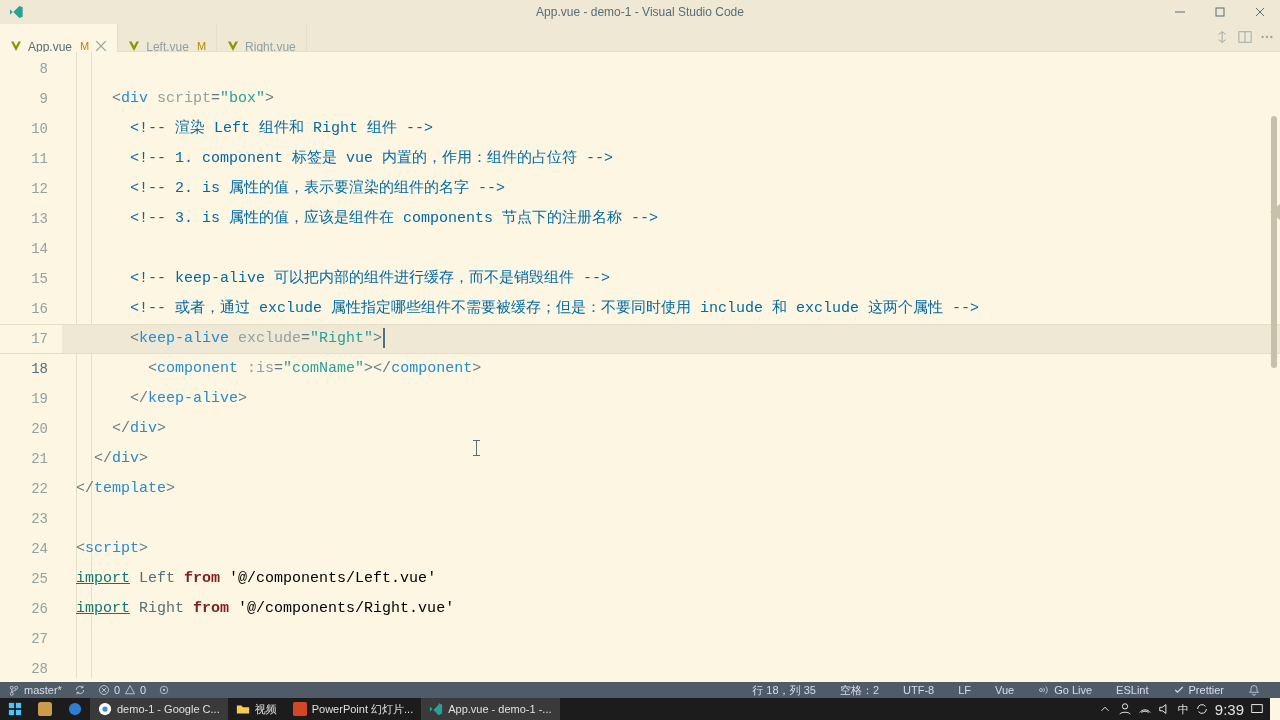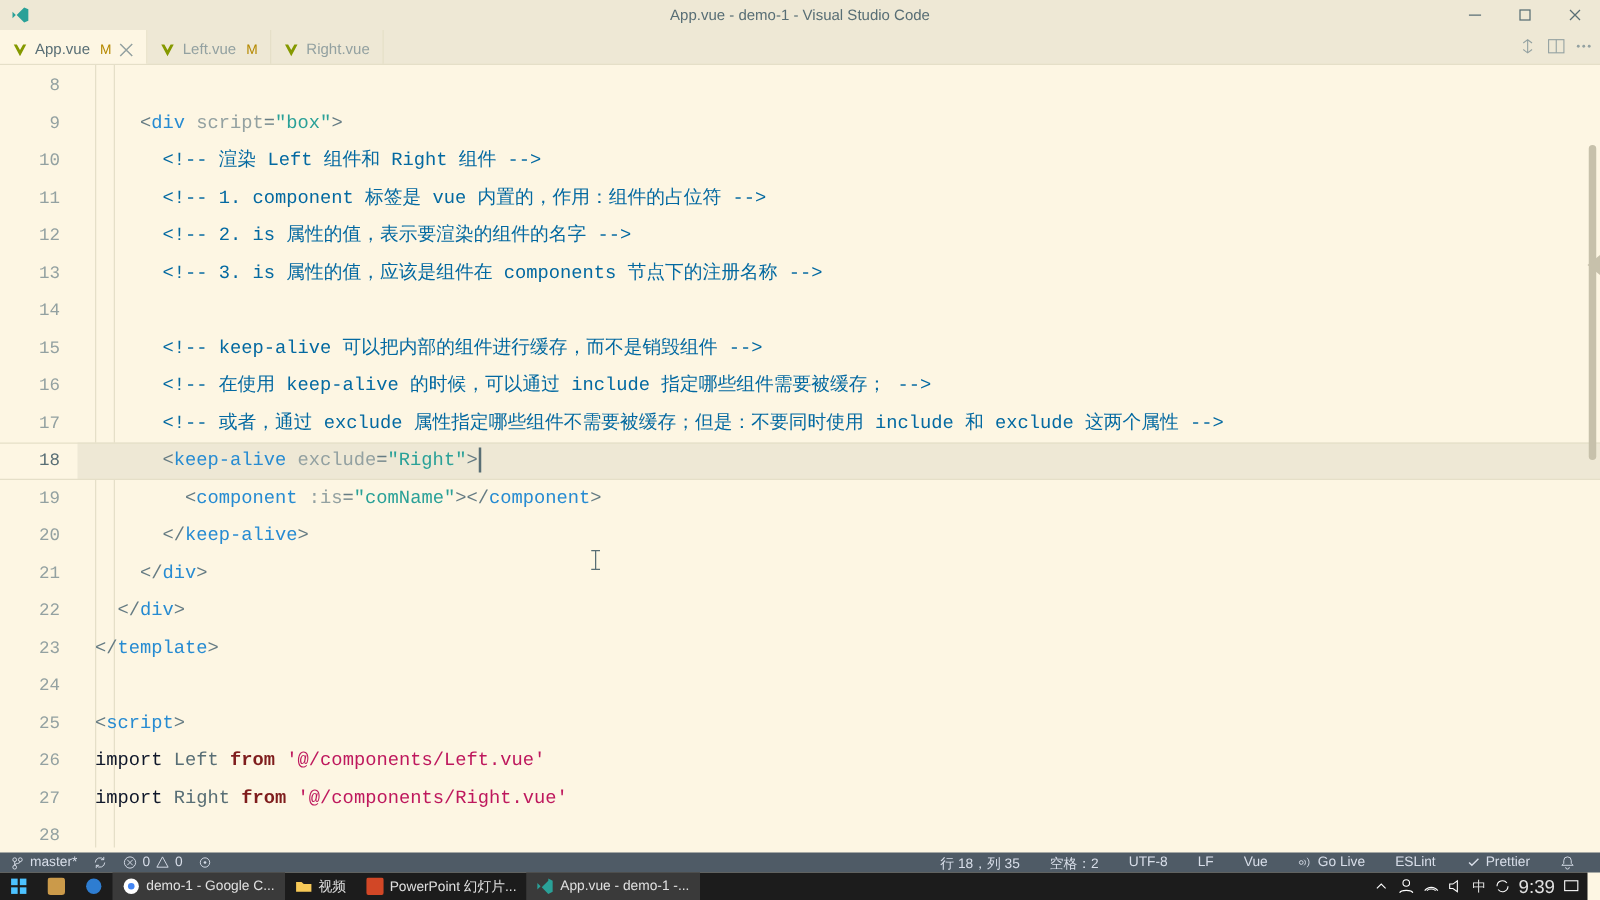--- a/index.html
+++ b/index.html
@@ -44,22 +44,22 @@
 .tab-bar {
   height: 28px;
   background: #eee8d5;
   display: flex;
   align-items: stretch;
   border-bottom: 1px solid #e5dfc8;
   position: relative;
 }
 .tab {
   display: flex;
-  align-items: flex-end;
-  padding: 5px 10px;
+  align-items: flex-start;
+  padding: 16px 10px;
   font-size: 12px;
   color: #93a1a1;
   cursor: pointer;
   gap: 6px;
   border-right: 1px solid #e5dfc8;
 }
 .tab.active {
   background: #fdf6e3;
   color: #586e75;
 }
@@ -130,24 +130,24 @@
   top: 0; bottom: 0;
   width: 1px;
   background: #e5dfc8;
 }
 
 .c-tag    { color: #268bd2; }
 .c-punct  { color: #657b83; }
 .c-attr   { color: #93a1a1; }
 .c-string { color: #2aa198; }
 .c-comment2{ color: #0369a1; }
-.c-import { color: #0f172a; }
+.c-import { color: #0f766e; text-decoration: underline; }
 .c-name   { color: #586e75; }
 .c-from   { color: #7f1d1d; font-weight: bold; }
-.c-path   { color: #be185d; }
+.c-path   { color: #000000; }
 
 .cursor-caret {
   display: inline-block;
   width: 2px; height: 20px;
   background: #586e75;
   vertical-align: middle;
   margin-left: 1px;
 }
 .text-cursor {
   position: absolute;
@@ -333,21 +333,20 @@
     <div class="guide" style="left:29px;"></div>
 
     <div class="line">      </div>
     <div class="line">    <span class="c-punct">&lt;</span><span class="c-tag">div</span> <span class="c-attr">script</span><span class="c-punct">=</span><span class="c-string">"box"</span><span class="c-punct">&gt;</span></div>
     <div class="line">      <span class="c-comment2">&lt;!-- 渲染 Left 组件和 Right 组件 --&gt;</span></div>
     <div class="line">      <span class="c-comment2">&lt;!-- 1. component 标签是 vue 内置的，作用：组件的占位符 --&gt;</span></div>
     <div class="line">      <span class="c-comment2">&lt;!-- 2. is 属性的值，表示要渲染的组件的名字 --&gt;</span></div>
     <div class="line">      <span class="c-comment2">&lt;!-- 3. is 属性的值，应该是组件在 components 节点下的注册名称 --&gt;</span></div>
     <div class="line"> </div>
     <div class="line">      <span class="c-comment2">&lt;!-- keep-alive 可以把内部的组件进行缓存，而不是销毁组件 --&gt;</span></div>
-    <div class="line">      <span class="c-comment2">&lt;!-- 在使用 keep-alive 的时候，可以通过 include 指定哪些组件需要被缓存； --&gt;</span></div>
     <div class="line">      <span class="c-comment2">&lt;!-- 或者，通过 exclude 属性指定哪些组件不需要被缓存；但是：不要同时使用 include 和 exclude 这两个属性 --&gt;</span></div>
     <div class="line current">      <span class="c-punct">&lt;</span><span class="c-tag">keep-alive</span> <span class="c-attr">exclude</span><span class="c-punct">=</span><span class="c-string">"Right"</span><span class="c-punct">&gt;</span><span class="cursor-caret"></span></div>
     <div class="line">        <span class="c-punct">&lt;</span><span class="c-tag">component</span> <span class="c-attr">:is</span><span class="c-punct">=</span><span class="c-string">"comName"</span><span class="c-punct">&gt;&lt;/</span><span class="c-tag">component</span><span class="c-punct">&gt;</span></div>
     <div class="line">      <span class="c-punct">&lt;/</span><span class="c-tag">keep-alive</span><span class="c-punct">&gt;</span></div>
     <div class="line">    <span class="c-punct">&lt;/</span><span class="c-tag">div</span><span class="c-punct">&gt;</span></div>
     <div class="line">  <span class="c-punct">&lt;/</span><span class="c-tag">div</span><span class="c-punct">&gt;</span></div>
     <div class="line"><span class="c-punct">&lt;/</span><span class="c-tag">template</span><span class="c-punct">&gt;</span></div>
     <div class="line"> </div>
     <div class="line"><span class="c-punct">&lt;</span><span class="c-tag">script</span><span class="c-punct">&gt;</span></div>
     <div class="line"><span class="c-import">import</span> <span class="c-name">Left</span> <span class="c-from">from</span> <span class="c-path">'@/components/Left.vue'</span></div>

